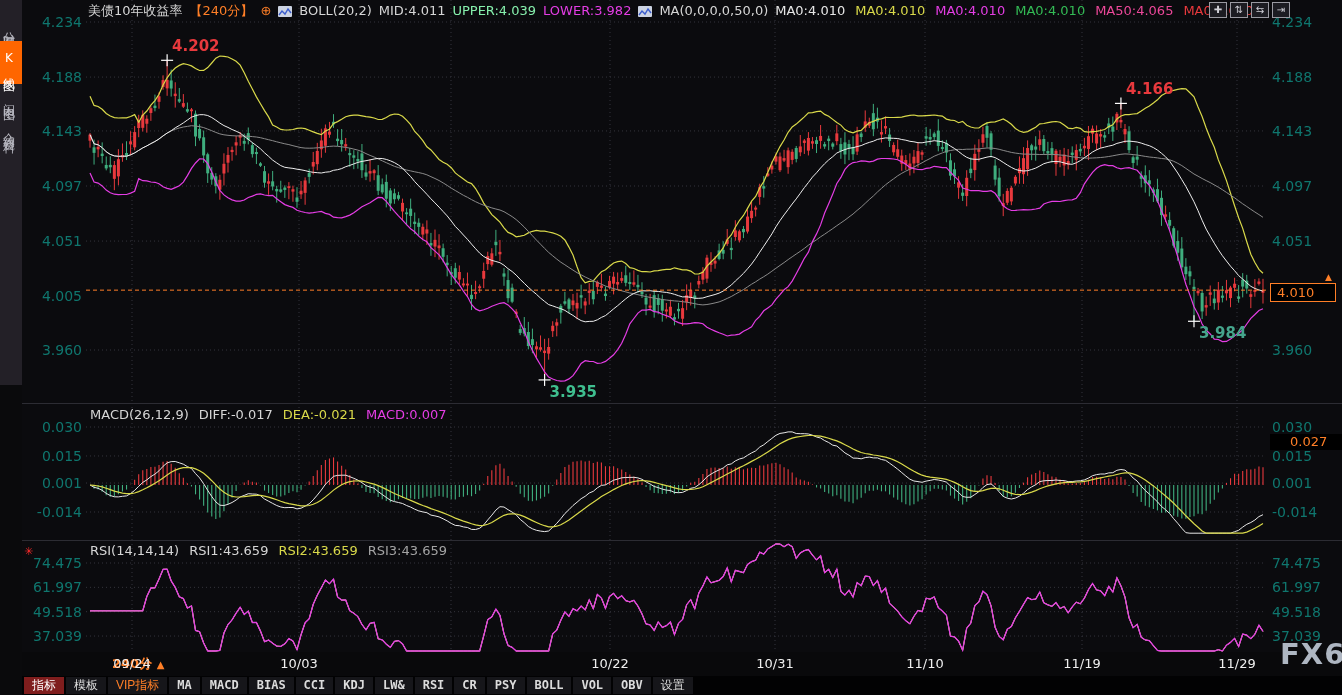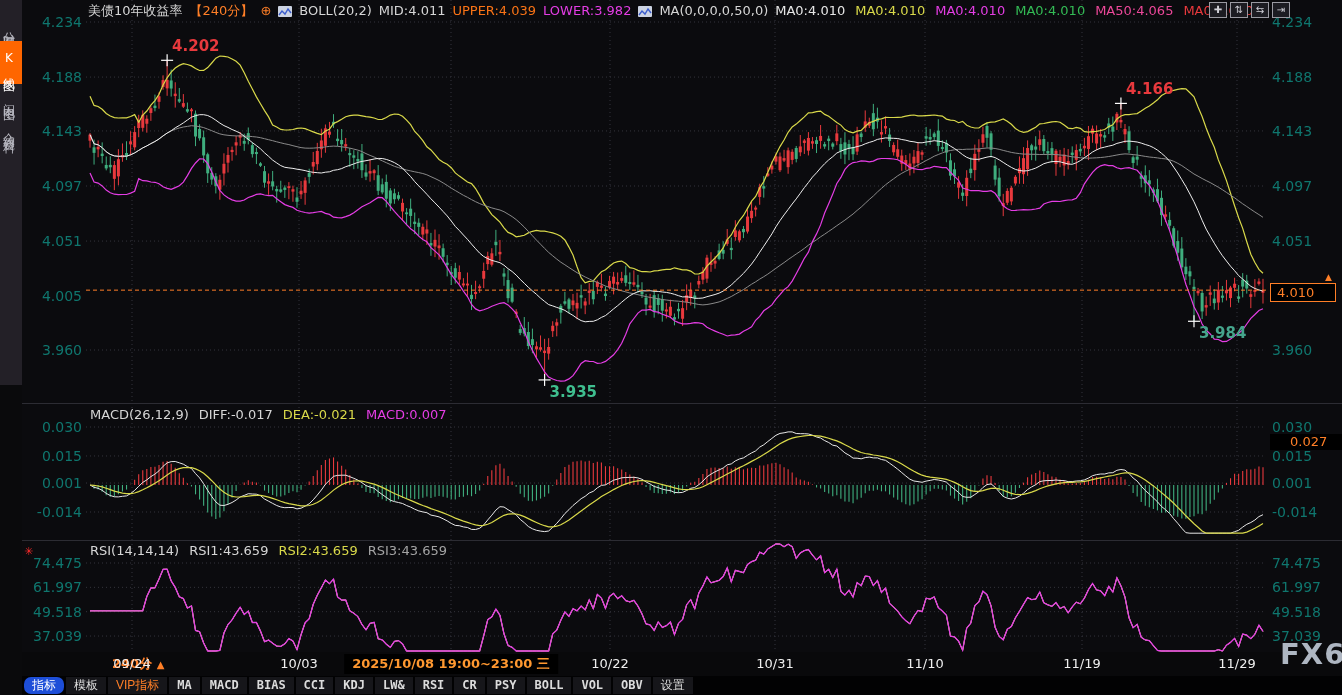--- a/index.html
+++ b/index.html
@@ -9,21 +9,21 @@
   .sidebar{position:absolute;left:0;top:0;width:22px;height:695px;background:#0a0a0c;}
   .sidebar-top{position:absolute;left:0;top:0;width:22px;height:385px;background:#232027;}
   .side-item{position:relative;width:22px;text-align:center;writing-mode:vertical-lr;text-orientation:upright;
      margin:0 auto;color:#b9b9c2;font-size:12px;letter-spacing:3px;padding:10px 0;cursor:pointer;}
   .side-item.active{background:#ff6600;color:#fff;}
   
   .region{position:absolute;left:22px;top:0;width:1320px;height:695px;background:#0b0b0e;}
   .hdr{position:absolute;left:66px;top:3px;height:16px;line-height:16px;font-size:13px;color:#d6d6d6;
        white-space:nowrap;display:flex;align-items:center;gap:7px;z-index:30;}
   .hdr .orange{color:#ff7f27;}
-  .hdr .yellow{color:#f97316;text-align:right;}
+  .hdr .yellow{color:#86efac;text-align:right;}
   .hdr .magenta{color:#e43de4;}
   .mini-chart-icon{display:inline-block;width:14px;height:11px;background:#ccd3e2;border-radius:1px;position:relative;top:0px;}
   .win-icons{position:absolute;right:52px;top:2px;display:flex;gap:3px;z-index:30;}
   .win-icon{width:16px;height:14px;border:1px solid #9a9aa2;background:#1c1c22;color:#cfcfd6;
      font-size:10px;line-height:14px;text-align:center;cursor:pointer;}
   
   .axlab{position:absolute;width:60px;height:16px;line-height:16px;font-size:14px;color:#0f766e;z-index:20;}
   .axlab.l{left:0;text-align:right;}
   .axlab.r{left:1250px;text-align:left;}
   svg.pane{position:absolute;left:64px;background:transparent;}
@@ -40,21 +40,21 @@
   .timeaxis{position:absolute;left:0;top:652px;width:1320px;height:24px;background:#09090b;z-index:20;}
   .tf-label{position:absolute;left:42px;top:0;height:24px;line-height:24px;color:#ff7f27;font-size:13px;font-weight:bold;cursor:pointer;margin-left:48px;}
   .date-tick{position:absolute;top:0;height:24px;line-height:24px;color:#efefef;font-size:13px;font-weight:normal;transform:translateX(-50%);}
   .date-hl{position:absolute;top:2px;height:20px;line-height:20px;background:#000;color:#ff9830;font-size:13px;font-weight:bold;
      padding:0 8px;transform:translateX(-50%);z-index:21;}
   
   .toolbar{position:absolute;left:0;top:676px;width:1320px;height:19px;background:#020203;display:flex;align-items:center;gap:2px;padding-left:2px;z-index:20;}
   .tab{height:17px;line-height:17px;padding:0 8px;font-size:12px;color:#dcdcdc;background:#16161a;cursor:pointer;
        font-family:"Liberation Sans",sans-serif;}
   .tab.en{font-family:"DejaVu Sans Mono",monospace;font-weight:600;}
-  .tab.active{background:#1d4ed8;color:#fff;border-radius:7px;}
+  .tab.active{background:#7f1d1d;color:#fff;}
   .tab.vip{color:#ff7f27;}
   .watermark{position:absolute;left:1258px;top:637px;font-size:29px;font-weight:bold;color:#aeb6c2;letter-spacing:1px;z-index:50;font-family:"DejaVu Sans",sans-serif;}
 </style>
 </head>
 <body>
 
 <div class="app">
 
   <div class="sidebar">
     <div class="sidebar-top"></div>
@@ -1094,21 +1094,20 @@
     <div class="price-badge">4.010</div>
     <div class="macd-badge">0.027</div>
     <span class="burst-icon">✳</span>
 
     <div class="timeaxis">
       <span class="tf-label">
         <span>240分</span>
         <span style="font-size:10px;">▲</span>
       </span>
       <span id="date-ticks"><span class="date-tick" style="left: 110px;">09/24</span><span class="date-tick" style="left: 277px;">10/03</span><span class="date-tick" style="left: 588px;">10/22</span><span class="date-tick" style="left: 753px;">10/31</span><span class="date-tick" style="left: 903px;">11/10</span><span class="date-tick" style="left: 1060px;">11/19</span><span class="date-tick" style="left: 1215px;">11/29</span></span>
-      <span class="date-hl" id="date-hl" style="left: 429px;">2025/10/08 19:00~23:00 三</span>
     </div>
 
     <div class="toolbar" id="toolbar">
         <span class="tab active">指标</span>
         <span class="tab cn">模板</span>
         <span class="tab vip">VIP指标</span>
         <span class="tab en">MA</span>
         <span class="tab en">MACD</span>
         <span class="tab en">BIAS</span>
         <span class="tab en">CCI</span>

